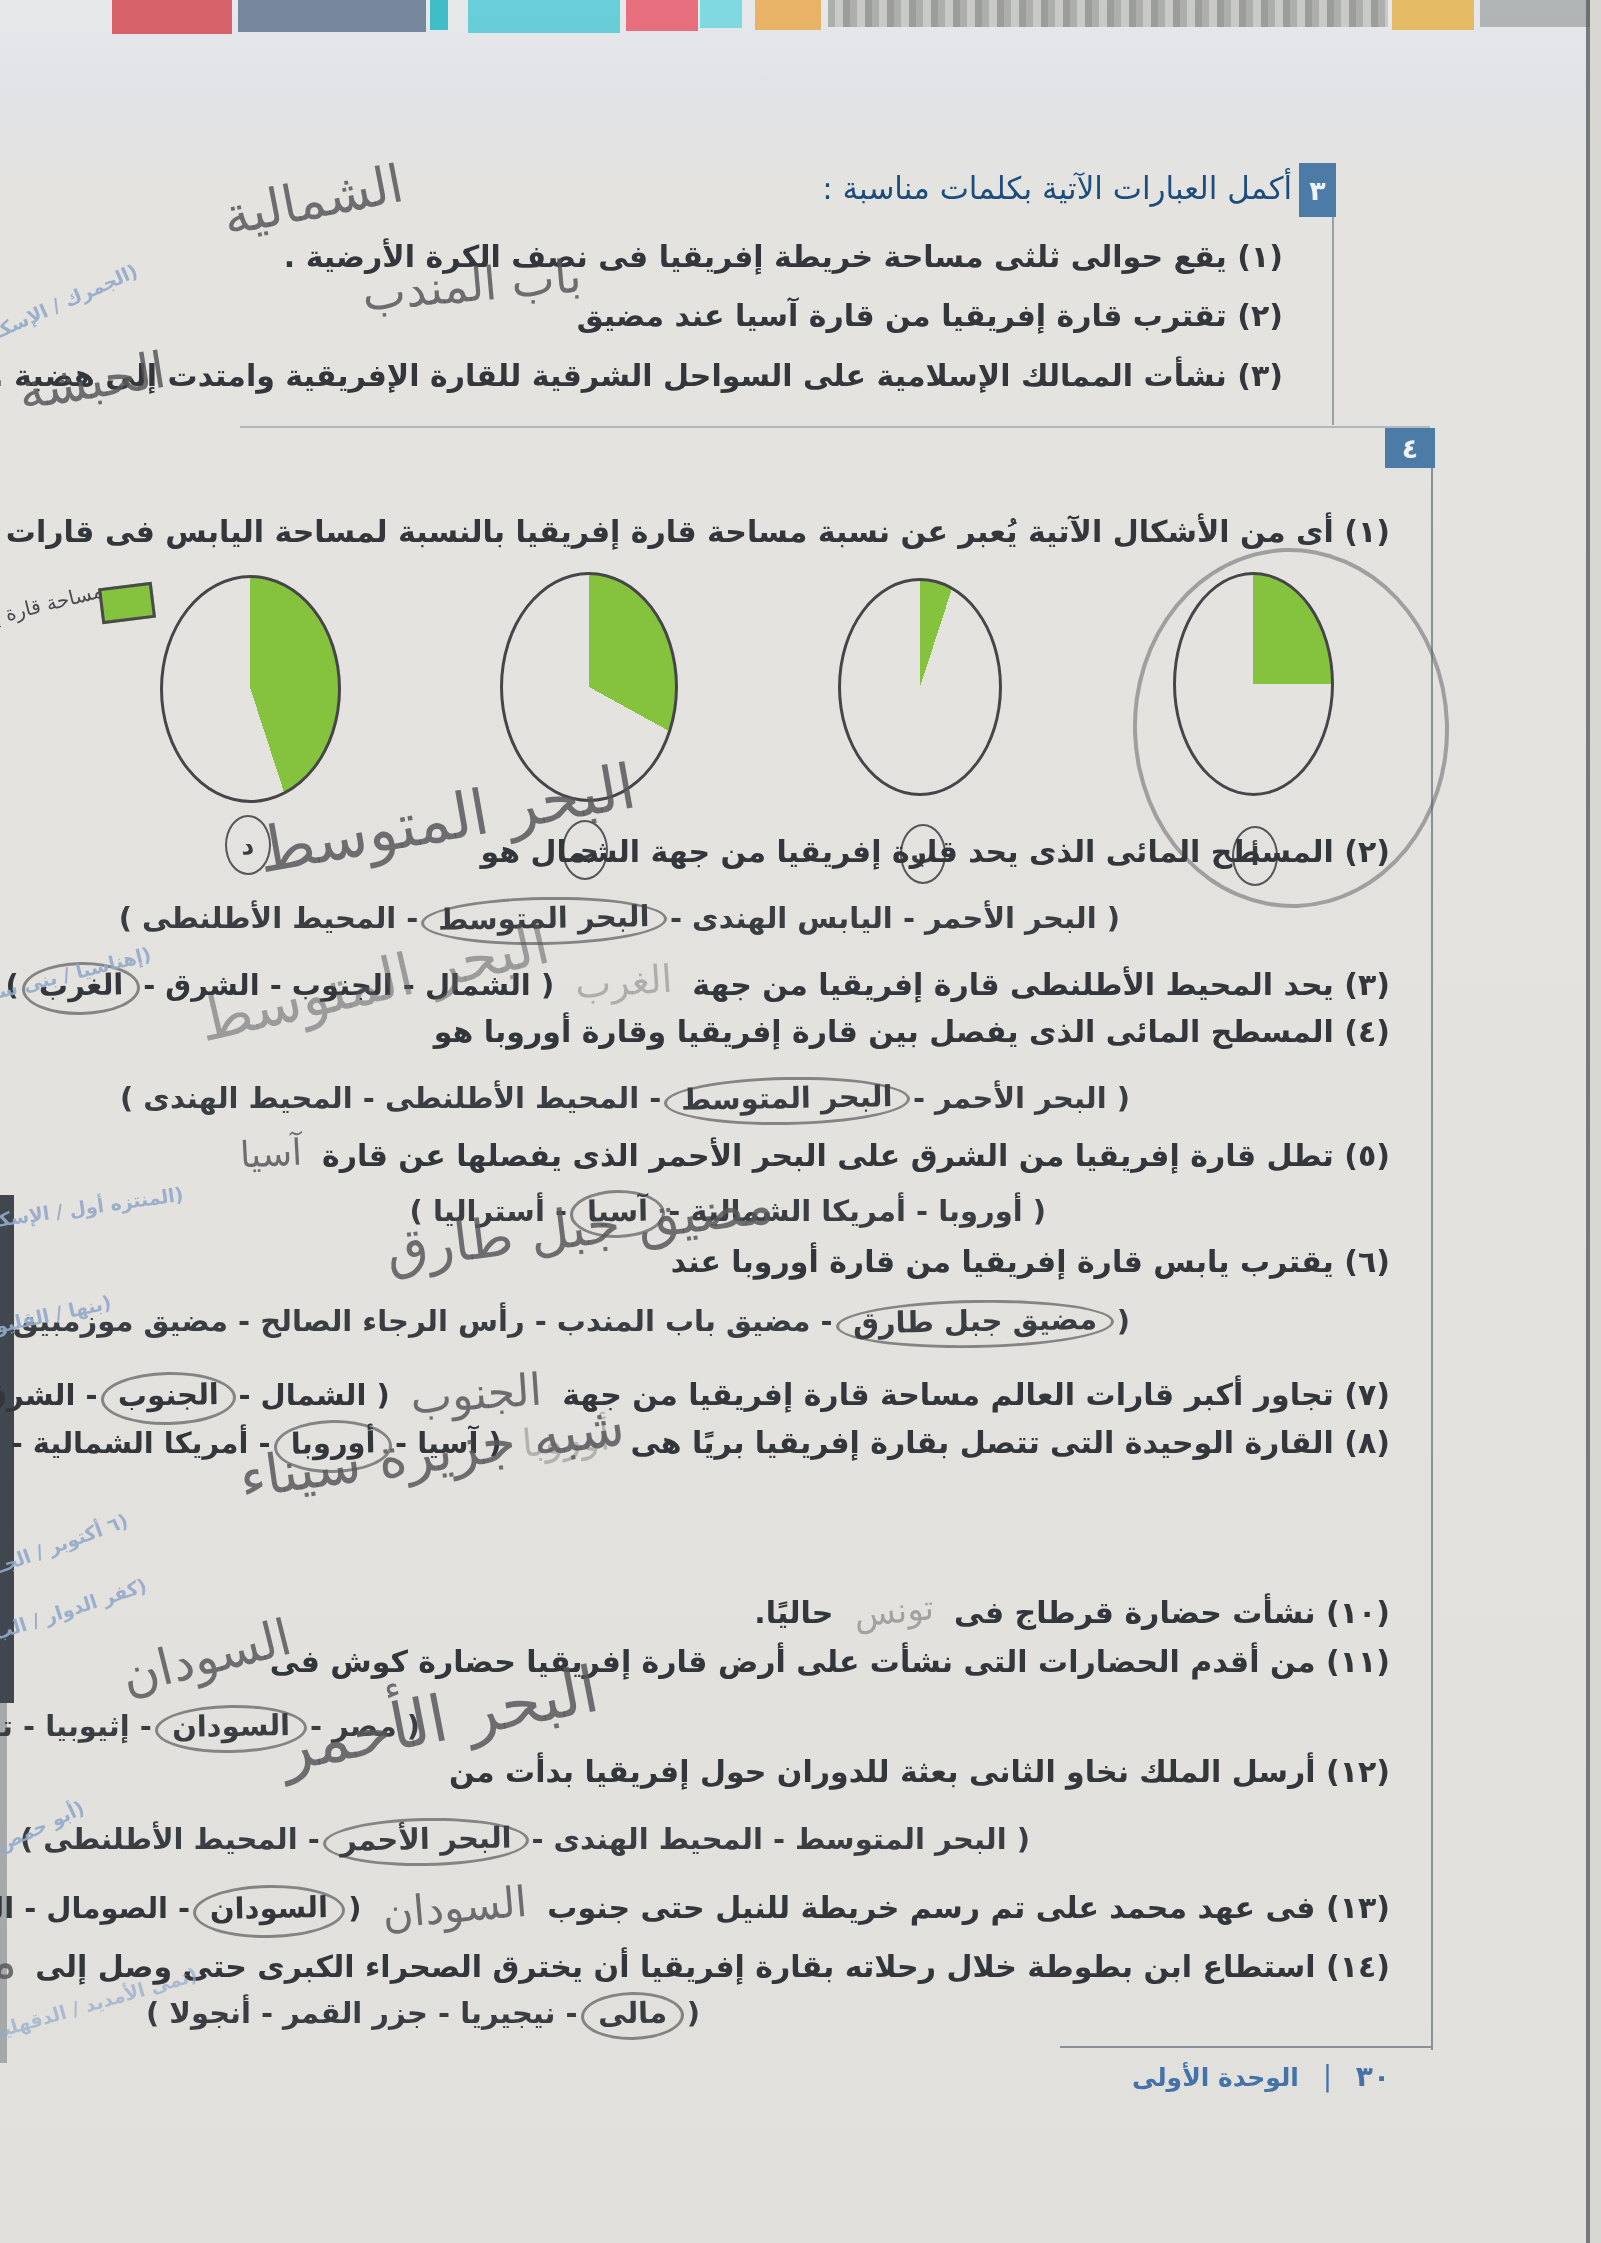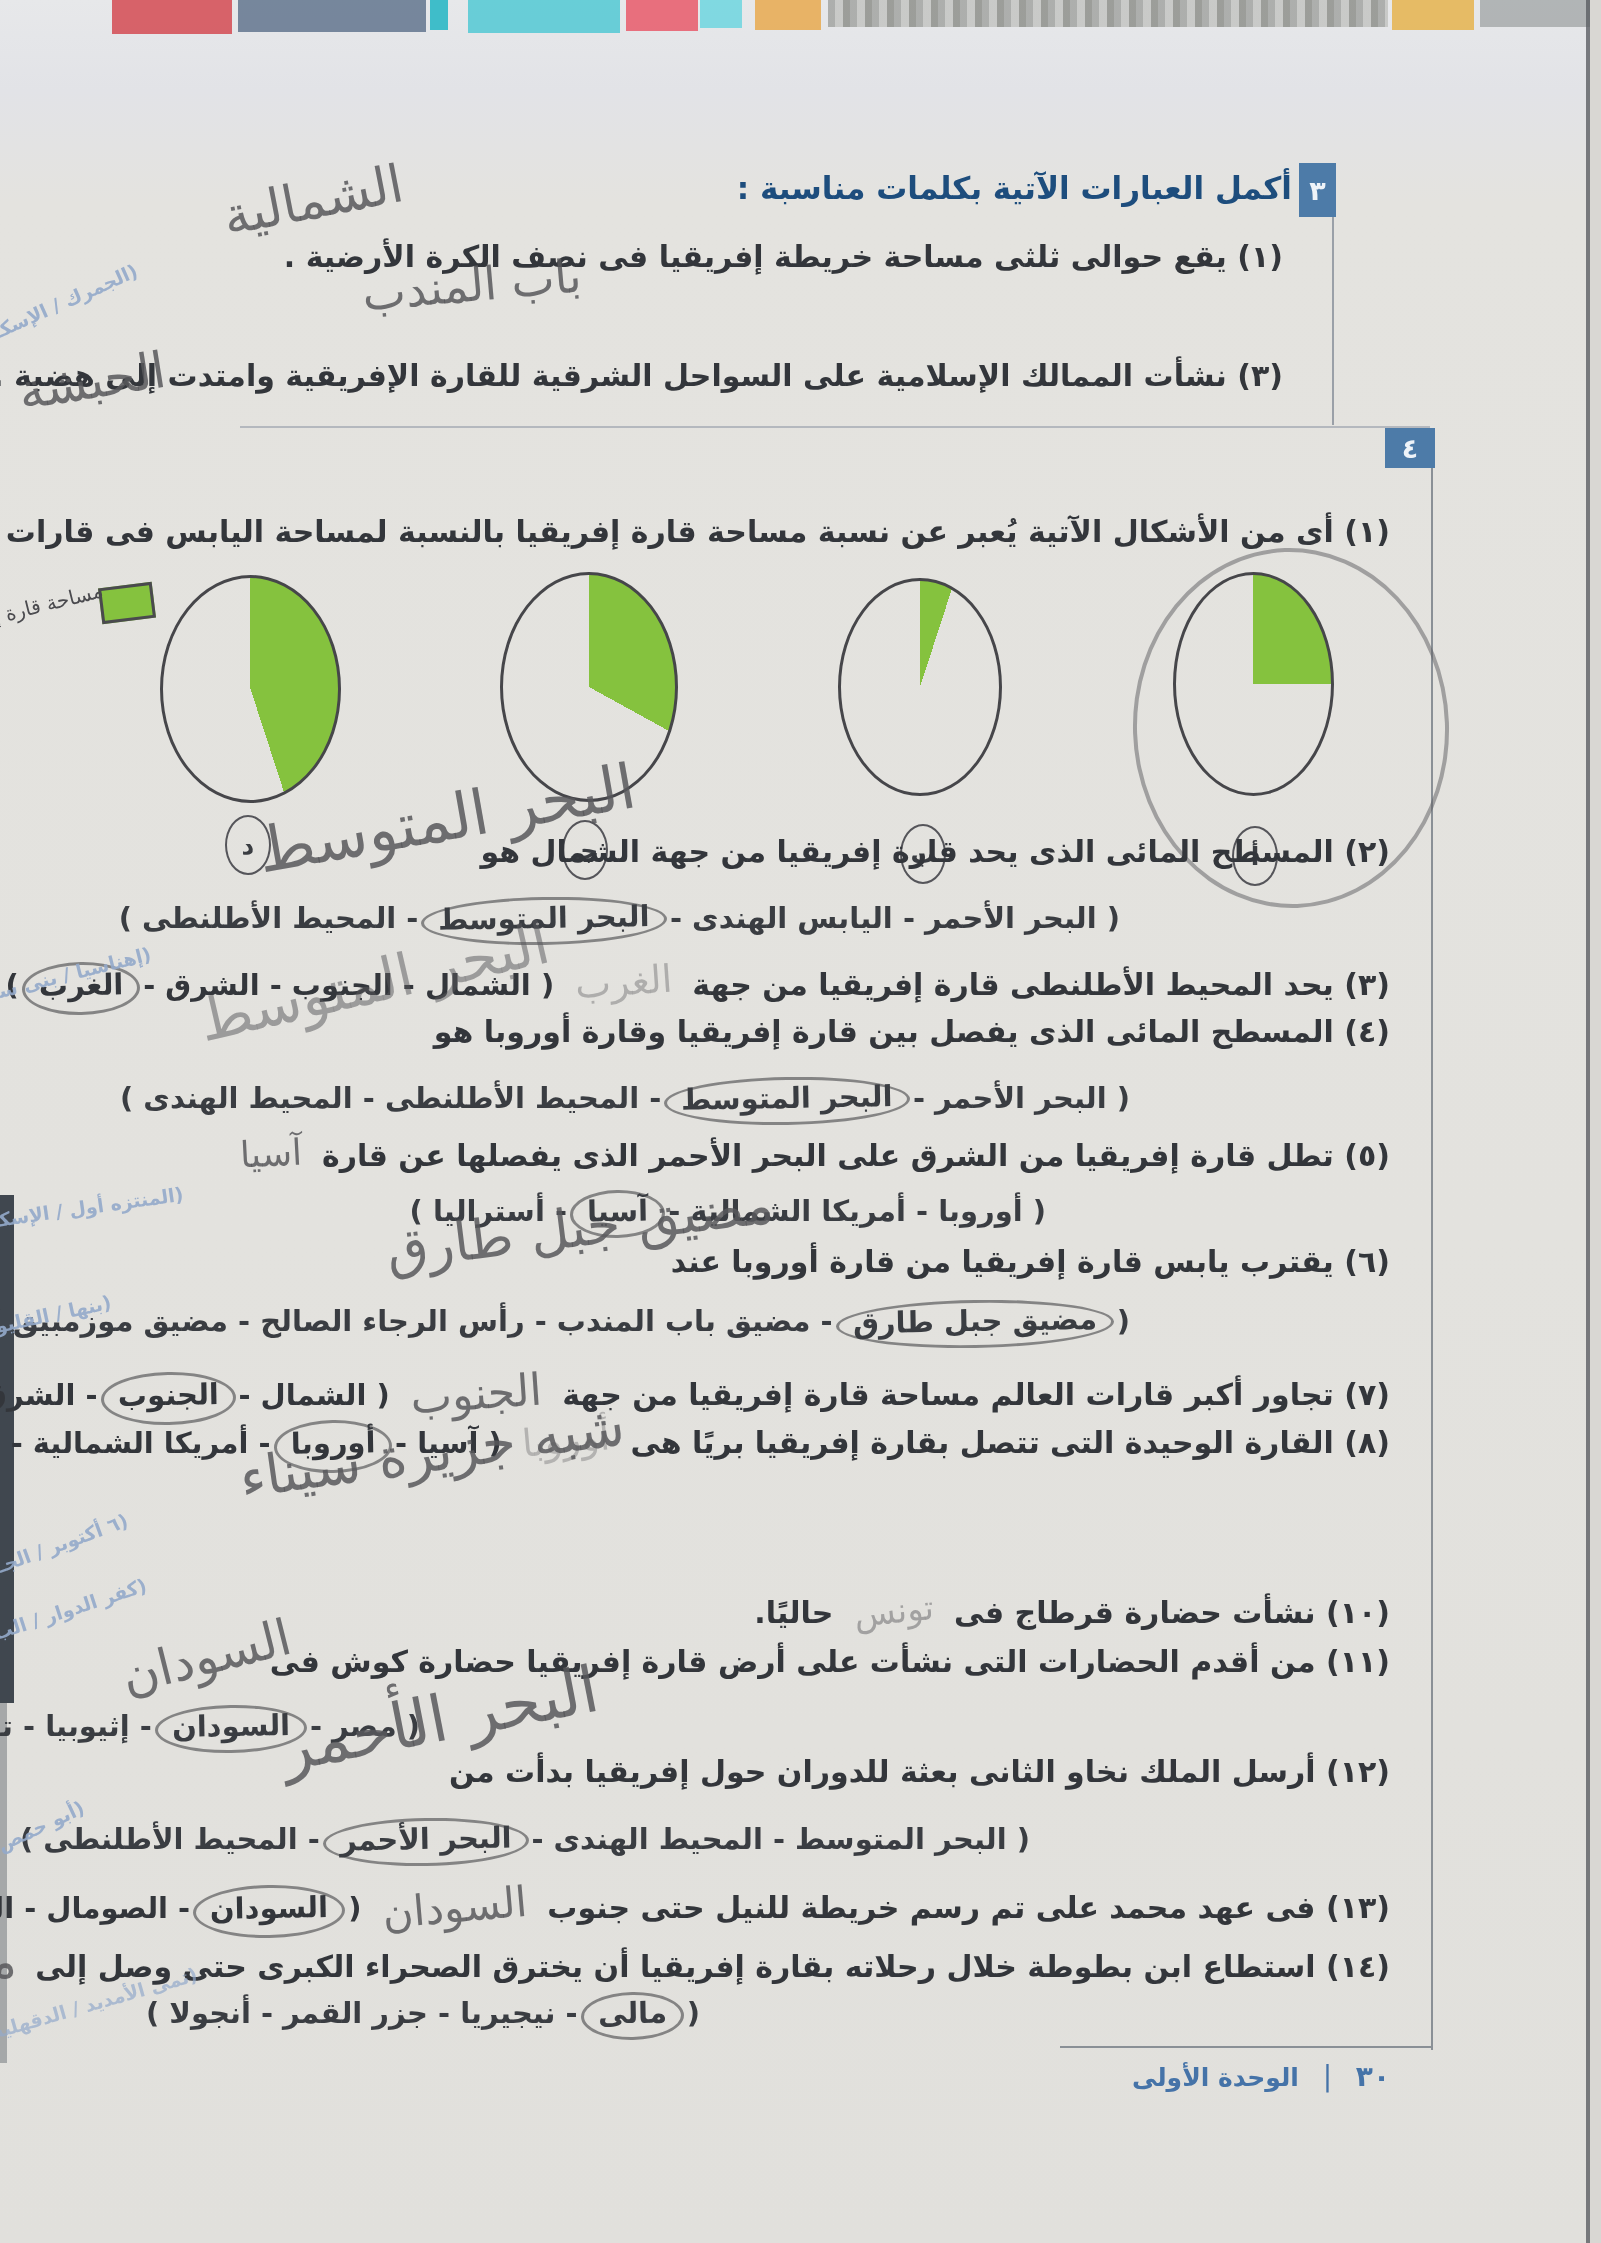--- a/index.html
+++ b/index.html
@@ -10,21 +10,21 @@
   }
   .abs{position:absolute;}
   .stem{position:absolute; direction:rtl; white-space:nowrap; font-weight:700; font-size:30px; color:#33363b; line-height:1.35;}
   .opts{position:absolute; direction:rtl; white-space:nowrap; font-weight:700; font-size:29px; color:#3a3d42;}
   .circ{display:inline-block; border:3px solid rgba(100,100,102,.75); border-radius:50%; padding:1px 14px 7px; margin:0 3px; transform:rotate(-1deg);}
   .hand{position:absolute; direction:rtl; white-space:nowrap; font-weight:400; color:rgba(88,88,92,.85); letter-spacing:1px;}
   .handin{display:inline-block; font-weight:400; color:rgba(88,88,92,.85); letter-spacing:1px; margin:0 10px;}
   .note{position:absolute; direction:rtl; white-space:nowrap; color:#94aacb; font-size:19px; font-weight:700; opacity:.9;}
   .numbox{position:absolute; background:#4d7ba8; color:#eef3f8; display:flex; align-items:center; justify-content:center; font-size:27px; font-weight:700; box-shadow:0 0 0 1px #3c6априori;}
   .numbox{box-shadow:none;}
-  .qtitle{position:absolute; direction:rtl; white-space:nowrap; color:#1d4d7d; font-weight:700; font-size:31px;}
+  .qtitle{position:absolute; direction:rtl; white-space:nowrap; color:#1d4d7d; font-weight:400; font-size:31px;}
   .pie{position:absolute; border:3px solid #46464a; border-radius:50%;}
   .pielabel{position:absolute; border:2.5px solid #55555a; border-radius:50%; display:flex; align-items:center; justify-content:center; font-size:25px; font-weight:700; color:#3a3d42; background:transparent;}
   .seloval{position:absolute; border:4px solid rgba(92,92,96,.5); border-radius:50%; transform:rotate(-2deg);}
   .vline{position:absolute; background:#9aa0a8;}
   .hline{position:absolute; background:#b4b8be;}
   .tab{position:absolute; top:0;}
   .footer{position:absolute; direction:rtl; white-space:nowrap; color:#4573a8; font-weight:700;}
 </style>
 </head>
 <body>
@@ -54,20 +54,23 @@
   <div class="numbox" style="left:1299px;top:163px;width:37px;height:54px">
       <span>٣</span>
     </div>
   <div class="qtitle" style="right:309px;top:170px">أكمل العبارات الآتية بكلمات مناسبة :</div>
 
   <div class="stem" style="right:318px;top:237px">
     <span>(١)</span> <span>يقع حوالى ثلثى مساحة خريطة إفريقيا فى نصف الكرة الأرضية .</span>
   </div>
   <div class="hand" style="left:222px;top:170px;font-size:52px;transform:rotate(-11deg)">الشمالية</div>
 
+  <div class="stem" style="right:318px;top:296px">
+    <span>(٢)</span> <span>تقترب قارة إفريقيا من قارة آسيا عند مضيق</span>
+  </div>
   <div class="hand" style="left:362px;top:258px;font-size:46px;transform:rotate(-5deg)">باب المندب</div>
 
   <div class="stem" style="right:318px;top:356px">
     <span>(٣)</span> <span>نشأت الممالك الإسلامية على السواحل الشرقية للقارة الإفريقية وامتدت إلى هضبة .</span>
   </div>
   <div class="hand" style="left:18px;top:352px;font-size:50px;transform:rotate(-9deg)">الحبشة</div>
   <div class="note" style="left:-12px;top:290px;transform:rotate(-24deg)">(الجمرك / الإسكـ</div>
 
   <div class="hline" style="left:240px;top:426px;width:1190px;height:2px"></div>
 

